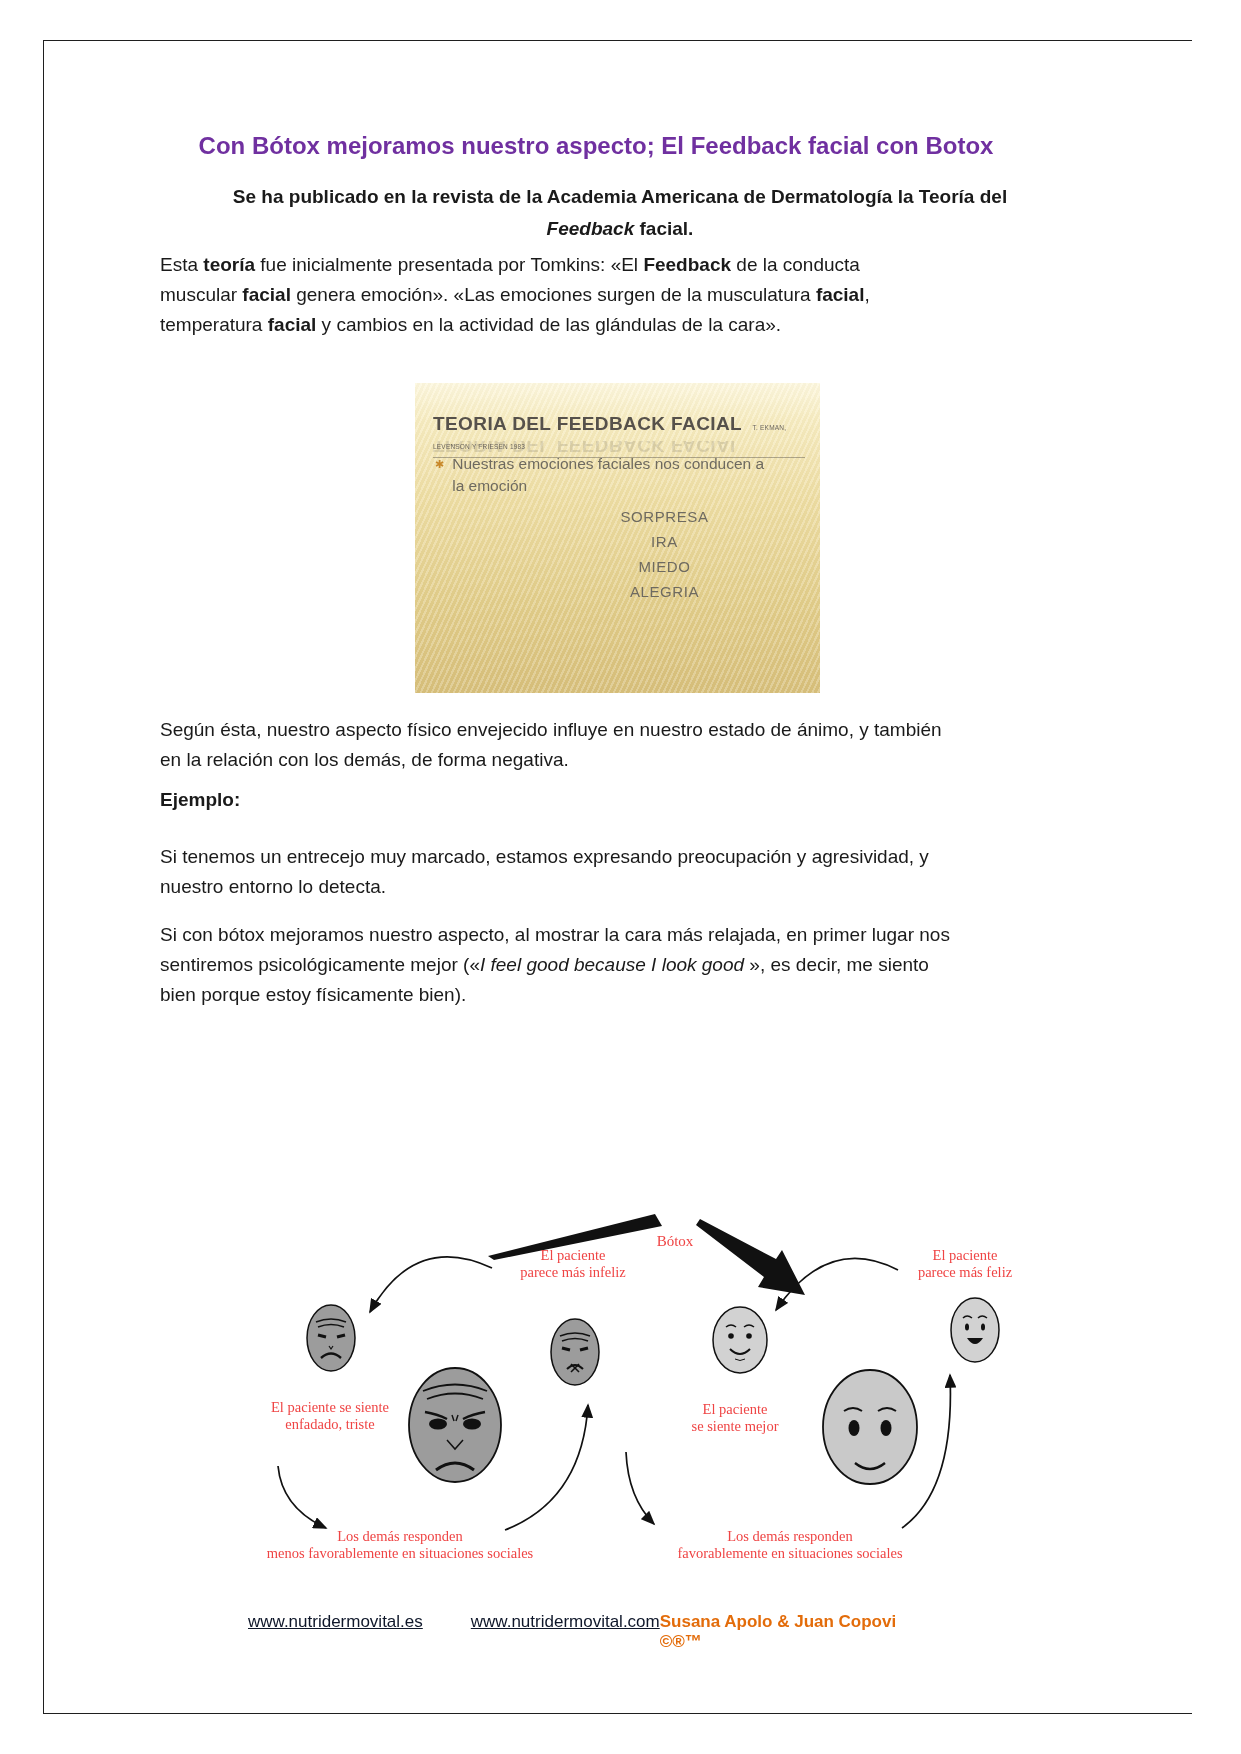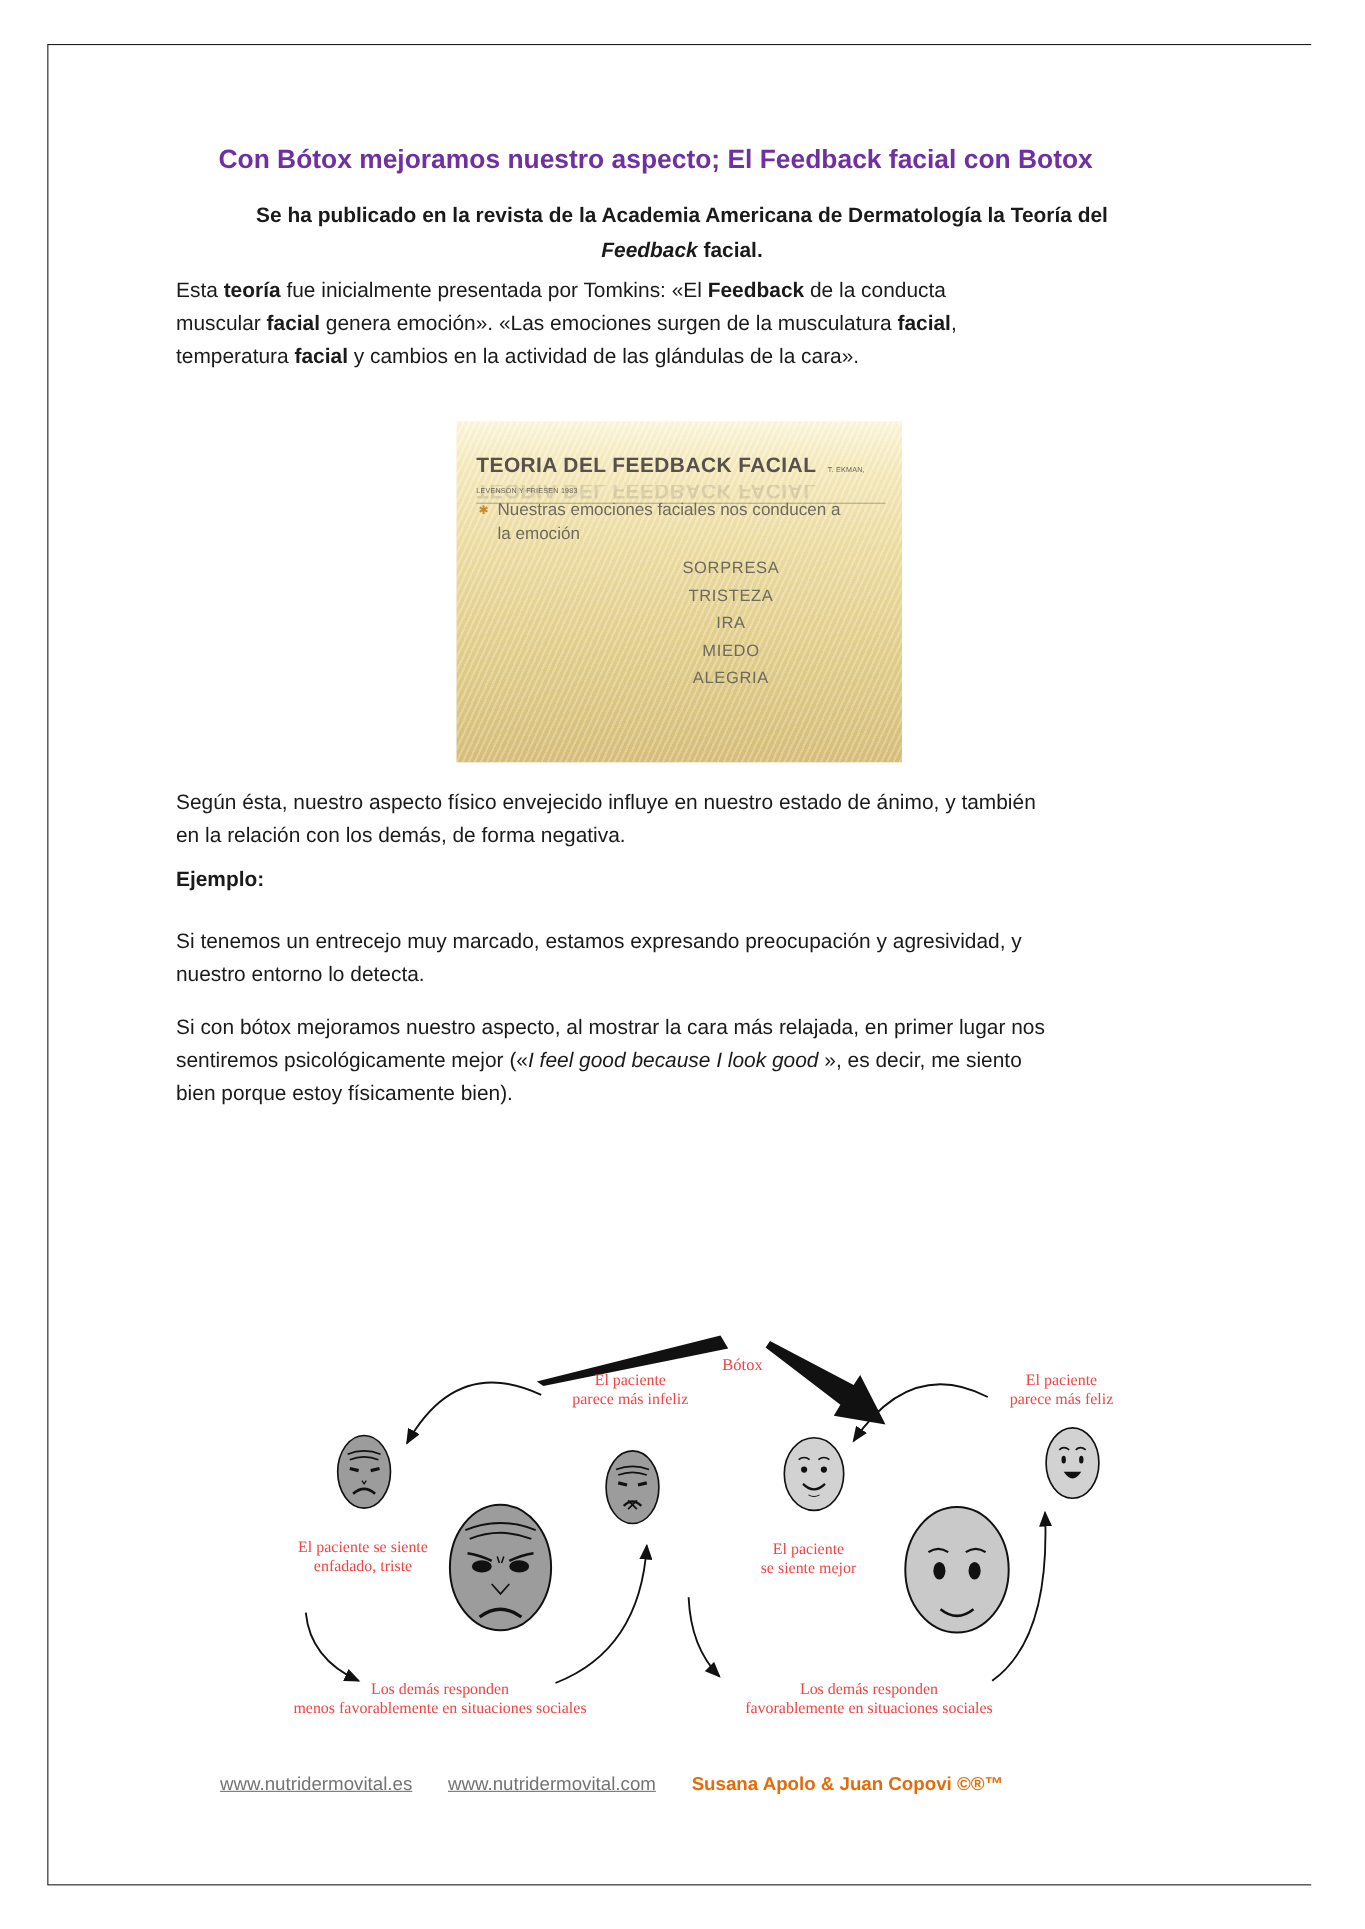--- a/index.html
+++ b/index.html
@@ -48,21 +48,21 @@
   .lbl-infeliz{left:488px;top:1247px;width:170px;}
   .lbl-feliz{left:880px;top:1247px;width:170px;}
   .lbl-enfadado{left:235px;top:1399px;width:190px;}
   .lbl-mejor{left:650px;top:1401px;width:170px;}
   .lbl-menosfav{left:235px;top:1528px;width:330px;}
   .lbl-fav{left:625px;top:1528px;width:330px;}
 
   
   .footer{position:absolute;left:200px;top:1612px;width:712px;display:flex;
         justify-content:space-between;align-items:baseline;font-size:17px;}
-  .flink{color:#737373;text-decoration:underline;cursor:pointer;}
+  .flink{color:#0f172a;text-decoration:underline;cursor:pointer;margin-left:48px;}
   .fcredit{color:#E36C0A;font-weight:700;}
 </style>
 </head>
 <body>
 
 <div class="page">
   <div class="page-border"></div>
 
   <div class="doc-title">Con Bótox mejoramos nuestro aspecto; El Feedback facial con Botox</div>
   <div class="doc-subtitle"><span style="font-weight: 700;">Se ha publicado en la revista de la Academia Americana de Dermatología la Teoría del
@@ -80,21 +80,20 @@
         <span class="slide-attrib">T. EKMAN, LEVENSON Y FRIESEN 1983</span>
       </div>
       <div class="slide-title-reflect">TEORIA DEL FEEDBACK FACIAL</div>
       <div class="slide-bullet">
         <span class="slide-bullet-marker">✱</span>
         <span class="slide-bullet-text">Nuestras emociones faciales nos conducen a
 la emoción</span>
       </div>
       <div class="emotions">
         <div class="emotion">SORPRESA</div>
-        <div class="emotion">TRISTEZA</div>
         <div class="emotion">IRA</div>
         <div class="emotion">MIEDO</div>
         <div class="emotion">ALEGRIA</div>
       </div>
     </div>
   </div>
 
   <div class="para p2">Según ésta, nuestro aspecto físico envejecido influye en nuestro estado de ánimo, y también
 en la relación con los demás, de forma negativa.</div>
   <div class="heading">Ejemplo:</div>

